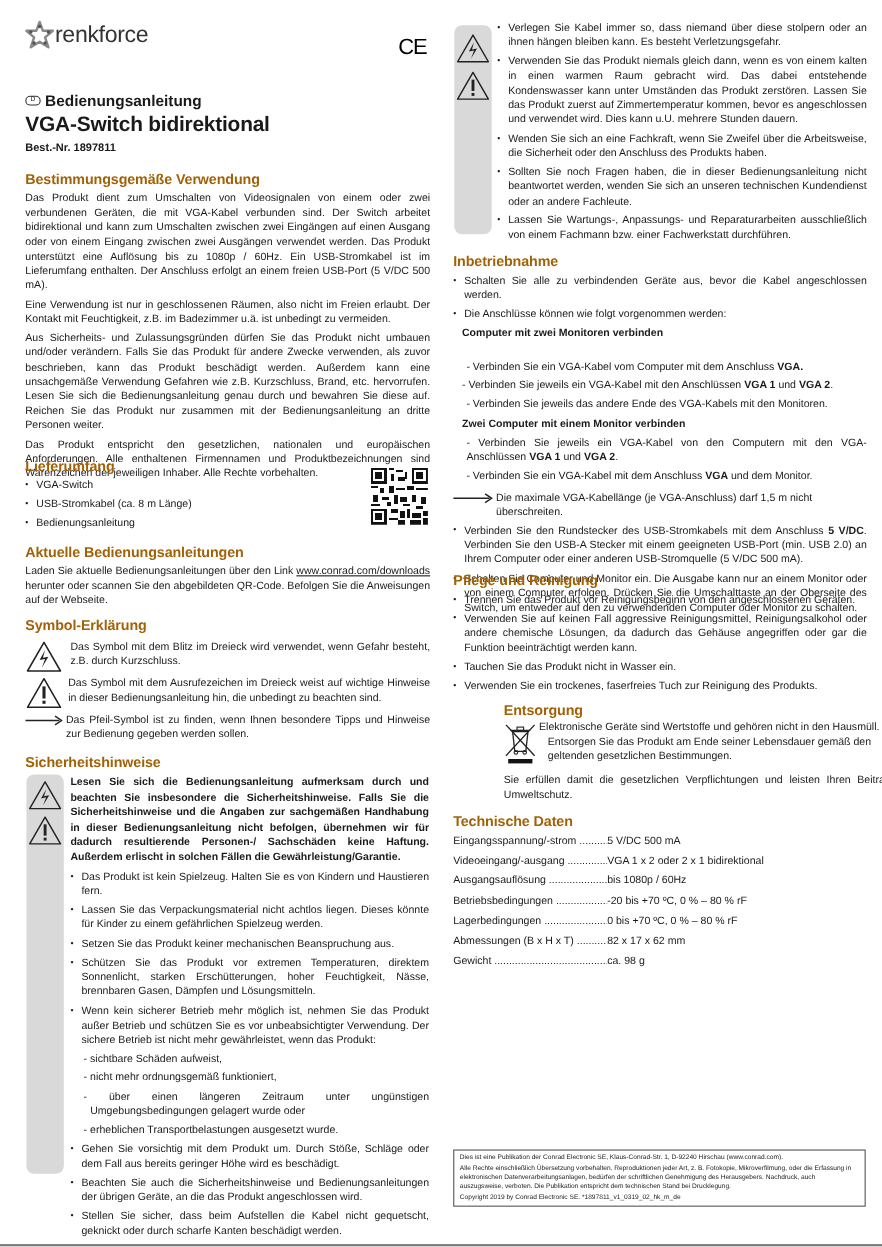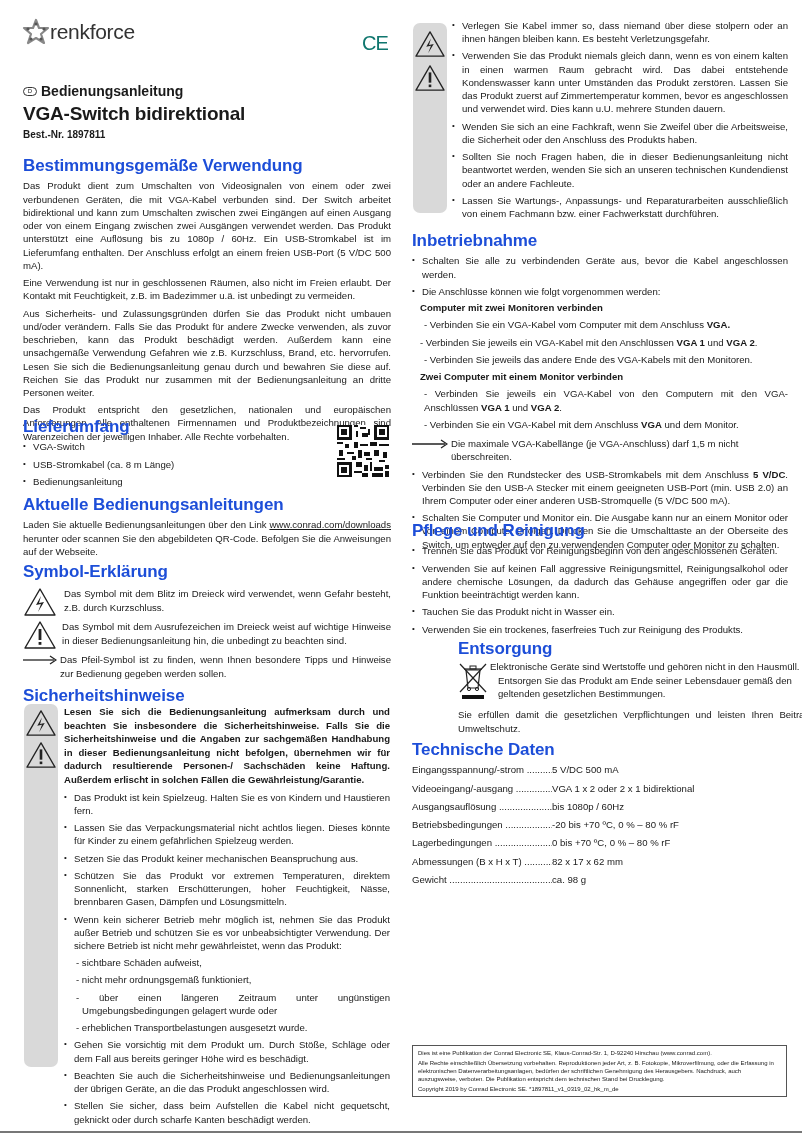--- a/index.html
+++ b/index.html
@@ -1,23 +1,23 @@
 <!DOCTYPE html>
 <html><head>
 <meta charset="utf-8">
 <style>
   * { box-sizing: border-box; margin: 0; padding: 0; }
   html, body { width: 802px; height: 1134px; background: #fff; overflow: hidden; }
   body { font-family: "Liberation Sans", sans-serif; color: #1a1a1a; font-size: 9.6px; line-height: 1.38; position: relative; }
   p { text-align: justify; margin-bottom: 4px; }
-  h2 { font-size: 17px; font-weight: bold; color: #1d4ed8; margin: 0 0 2px 0; letter-spacing: -0.1px; }
+  h2 { font-size: 13px; font-weight: bold; color: #a16207; margin: 0 0 2px 0; letter-spacing: -0.1px; }
   b, strong { font-weight: bold; }
   .logo { position: absolute; top: 18px; left: 22px; display: flex; align-items: center; gap: 0; }
   .logo-text { font-size: 21px; color: #333; letter-spacing: -0.3px; }
-  .ce { position: absolute; top: 30px; left: 362px; font-size: 20px; color: #0f766e; letter-spacing: -1px; }
+  .ce { position: absolute; top: 30px; left: 362px; font-size: 20px; color: #000000; letter-spacing: -1px; }
   .doc-type { position: absolute; top: 82px; left: 23px; font-size: 14px; font-weight: bold; display: flex; align-items: center; gap: 4px; }
   .lang-badge { display: inline-block; width: 14px; height: 9px; border: 1px solid #333; border-radius: 5px; font-size: 6px; line-height: 7px; text-align: center; font-weight: normal; }
   .doc-title { position: absolute; top: 101px; left: 23px; font-size: 19px; font-weight: bold; letter-spacing: -0.2px; }
   .doc-order { position: absolute; top: 128px; left: 23px; font-size: 10px; font-weight: bold; }
   .section { position: absolute; left: 23px; width: 368px; }
   .rsection { position: absolute; left: 412px; width: 376px; }
   ul.bul { list-style: none; }
   ul.bul li { position: relative; padding-left: 10px; margin-bottom: 4px; text-align: justify; }
   ul.bul li::before { content: "•"; position: absolute; left: 0; top: 0; font-size: 8px; }
   .sym-row { display: flex; align-items: flex-start; margin-bottom: 3px; }
@@ -206,21 +206,21 @@
   </ul>
 </div>
 
 <div class="rsection" style="top:229px;">
   <h2>Inbetriebnahme</h2>
   <ul class="bul">
     <li>Schalten Sie alle zu verbindenden Geräte aus, bevor die Kabel angeschlossen werden.</li>
     <li>
       <span>Die Anschlüsse können wie folgt vorgenommen werden:</span>
       <div style="margin-top:3px; margin-left:-10px; padding-left:8px;">
-        <div style="font-weight:bold; margin-bottom:4px;">Computer mit zwei Monitoren verbinden</div>
+        <div style="font-weight:bold; margin-bottom:18px;">Computer mit zwei Monitoren verbinden</div>
         <div style="padding-left:4px; margin-bottom:4px;"><span>- Verbinden Sie ein VGA-Kabel vom Computer mit dem Anschluss </span><b>VGA.</b></div>
         <div style="margin-bottom:4px;"><span>-  Verbinden Sie jeweils ein VGA-Kabel mit den Anschlüssen </span><b>VGA 1</b><span> und </span><b>VGA 2</b><span>.</span></div>
         <div style="padding-left:4px; margin-bottom:4px;">- Verbinden Sie jeweils das andere Ende des VGA-Kabels mit den Monitoren.</div>
         <div style="font-weight:bold; margin-bottom:4px;">Zwei Computer mit einem Monitor verbinden</div>
         <div style="padding-left:4px; margin-bottom:4px; text-align:justify;"><span>- Verbinden Sie jeweils ein VGA-Kabel von den Computern mit den VGA-Anschlüssen </span><b>VGA 1</b><span> und </span><b>VGA 2</b><span>.</span></div>
         <div style="padding-left:4px; margin-bottom:4px;"><span>- Verbinden Sie ein VGA-Kabel mit dem Anschluss </span><b>VGA</b><span> und dem Monitor.</span></div>
       </div>
     </li>
   </ul>
   <div class="arrow-line" style="margin:6px 0 4px 0;">

